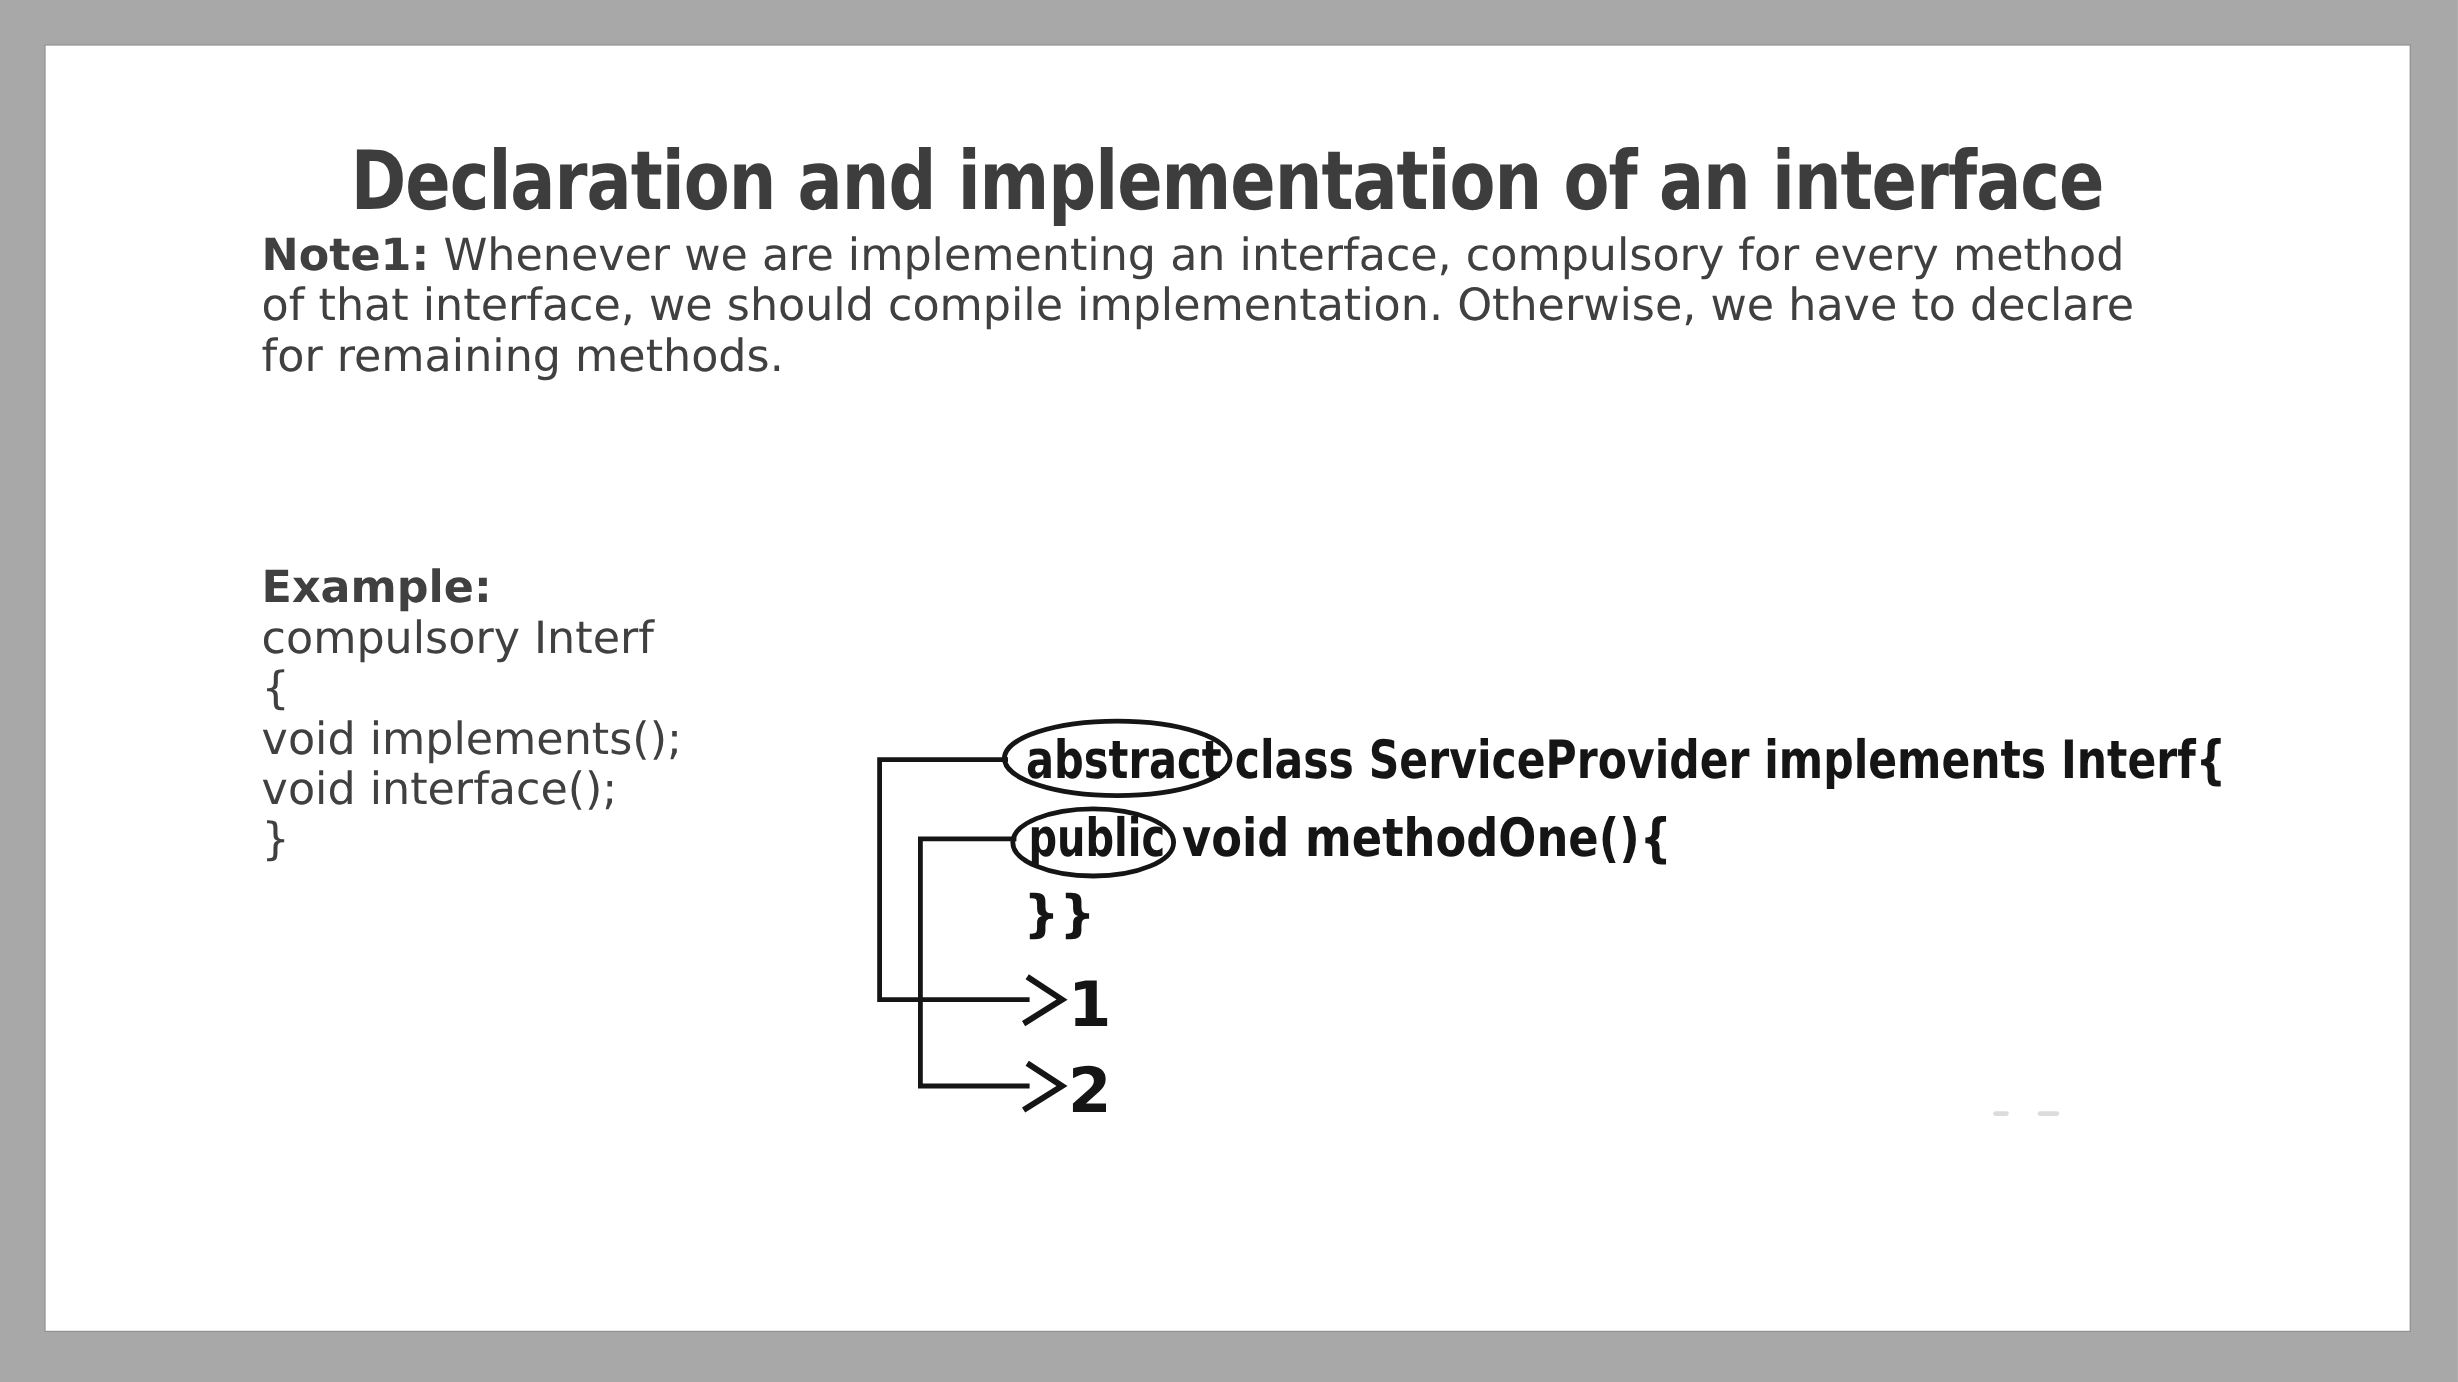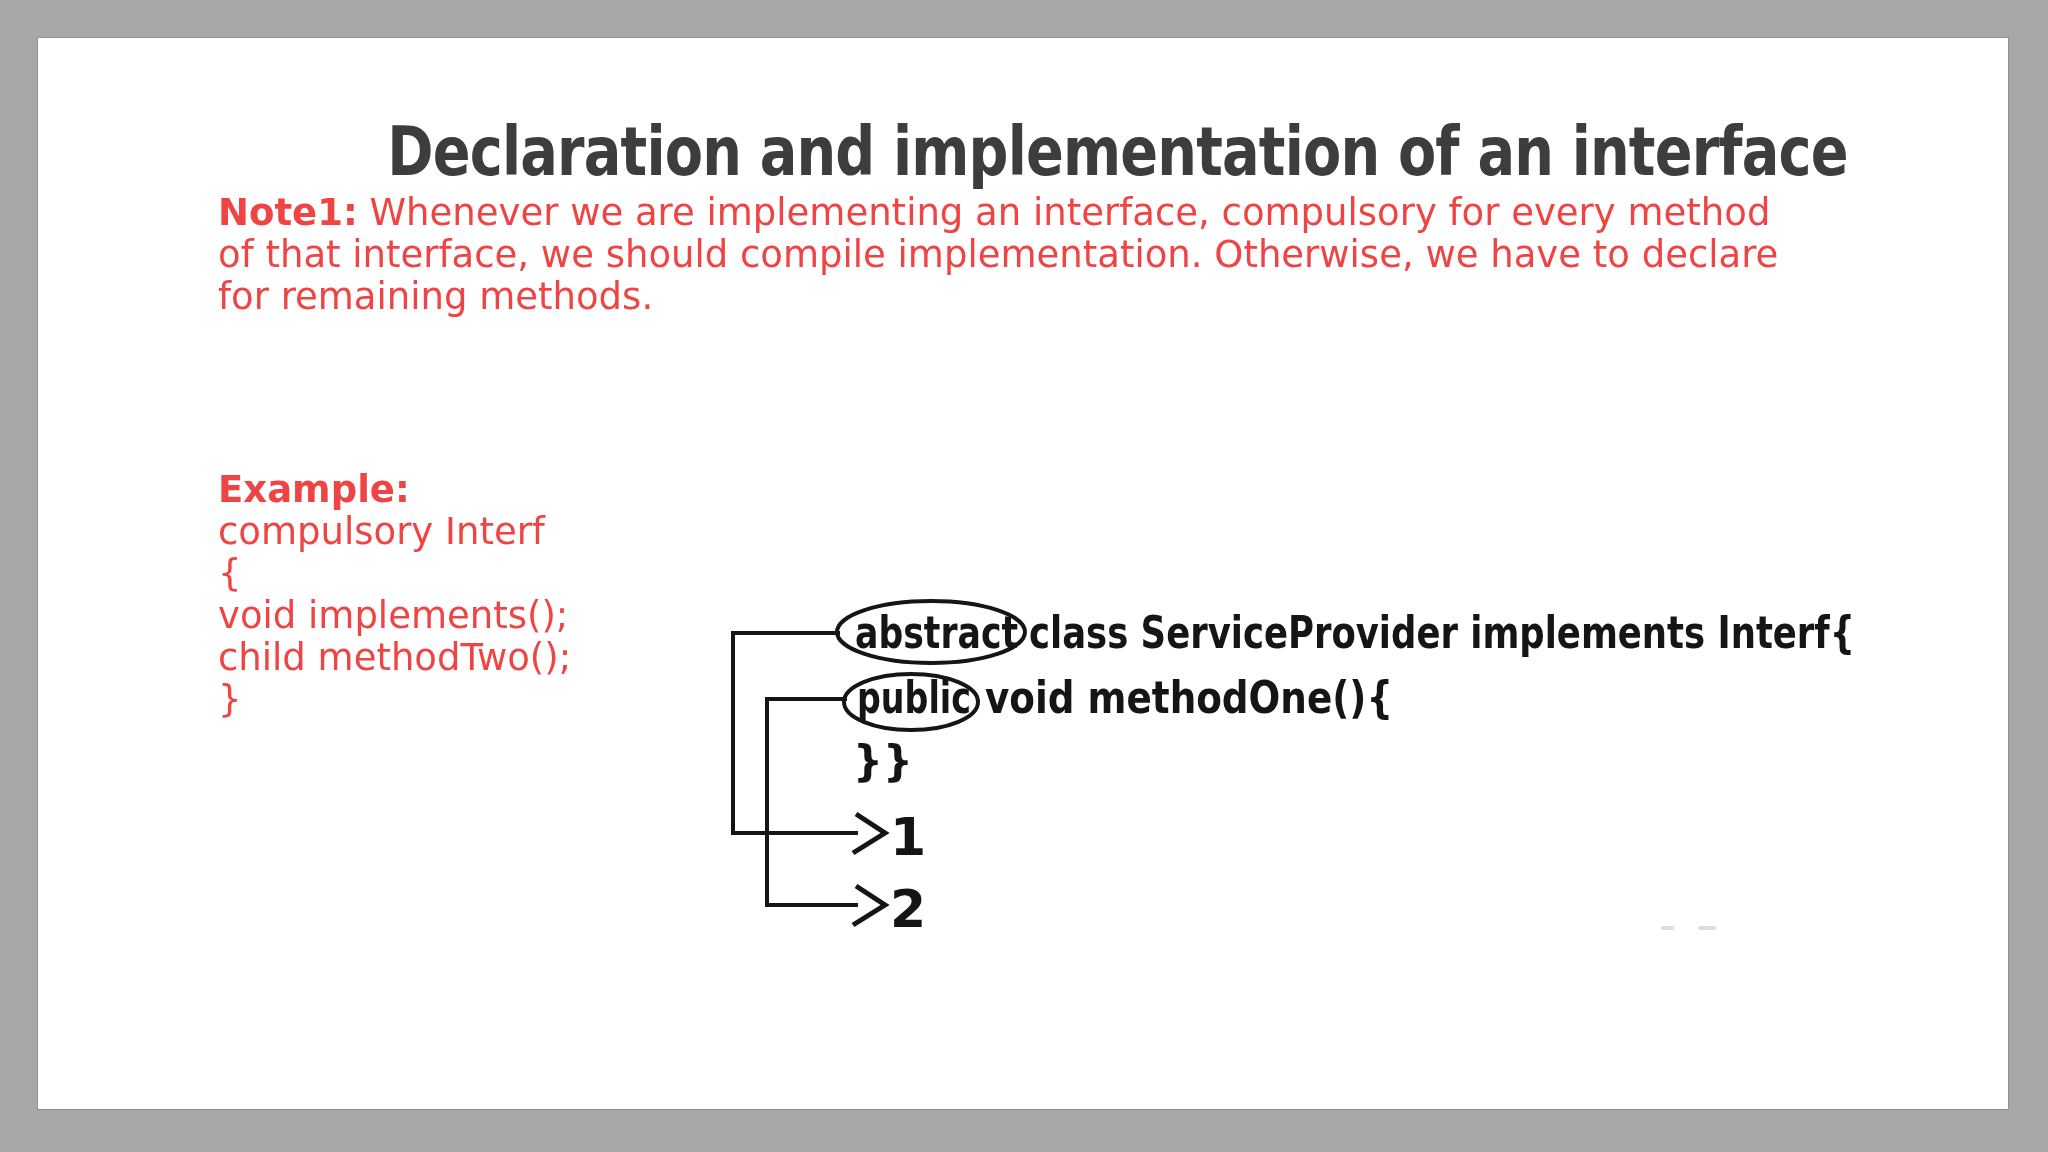--- a/index.html
+++ b/index.html
@@ -24,36 +24,36 @@
     width: 1970px;
     height: 1071px;
     background: #ffffff;
     box-shadow: 0 0 0 1px rgba(0,0,0,0.14);
   }
   .title-wrap {
     position: absolute;
     left: 0;
     right: 0;
     top: 74px;
-    text-align: right;
+    text-align: center;
     white-space: nowrap;
   }
   .slide-title {
     display: inline-block;
     font-size: 68px;
     font-weight: bold;
     color: #3d3d3d;
     letter-spacing: -1px;
     transform: scaleX(0.82);
     transform-origin: center center;
   }
   .textcol {
     position: absolute;
     left: 180px;
-    color: #ef4444;
+    color: #404040;
     font-size: 37px;
     line-height: 42px;
     white-space: nowrap;
   }
   .note1-block { top: 154px; }
   .note2-block { top: 353px; }
   .example-block { top: 431px; }
   .b { font-weight: bold; }
   .diagram-svg {
     position: absolute;
@@ -87,21 +87,21 @@
       <div class="line">of that interface, we should compile implementation. Otherwise, we have to declare</div>
       <div class="line">for remaining methods.</div>
     </div>
 
 
     <div class="textcol example-block">
       <div class="line b">Example:</div>
       <div class="line">compulsory Interf</div>
       <div class="line">{</div>
       <div class="line">void implements();</div>
-      <div class="line">child methodTwo();</div>
+      <div class="line">void interface();</div>
       <div class="line">}</div>
     </div>
 
   </div>
 
   <svg class="diagram-svg" viewBox="0 0 2048 1152">
     <g stroke="#151515" stroke-width="4" fill="none" stroke-linecap="butt" stroke-linejoin="miter">
       <polyline points="840,633 733,633 733,833 858,833"></polyline>
       <path d="M 856 814 L 885 833 L 853 853" stroke-width="5"></path>
       <polyline points="847,699 767,699 767,905 858,905"></polyline>

